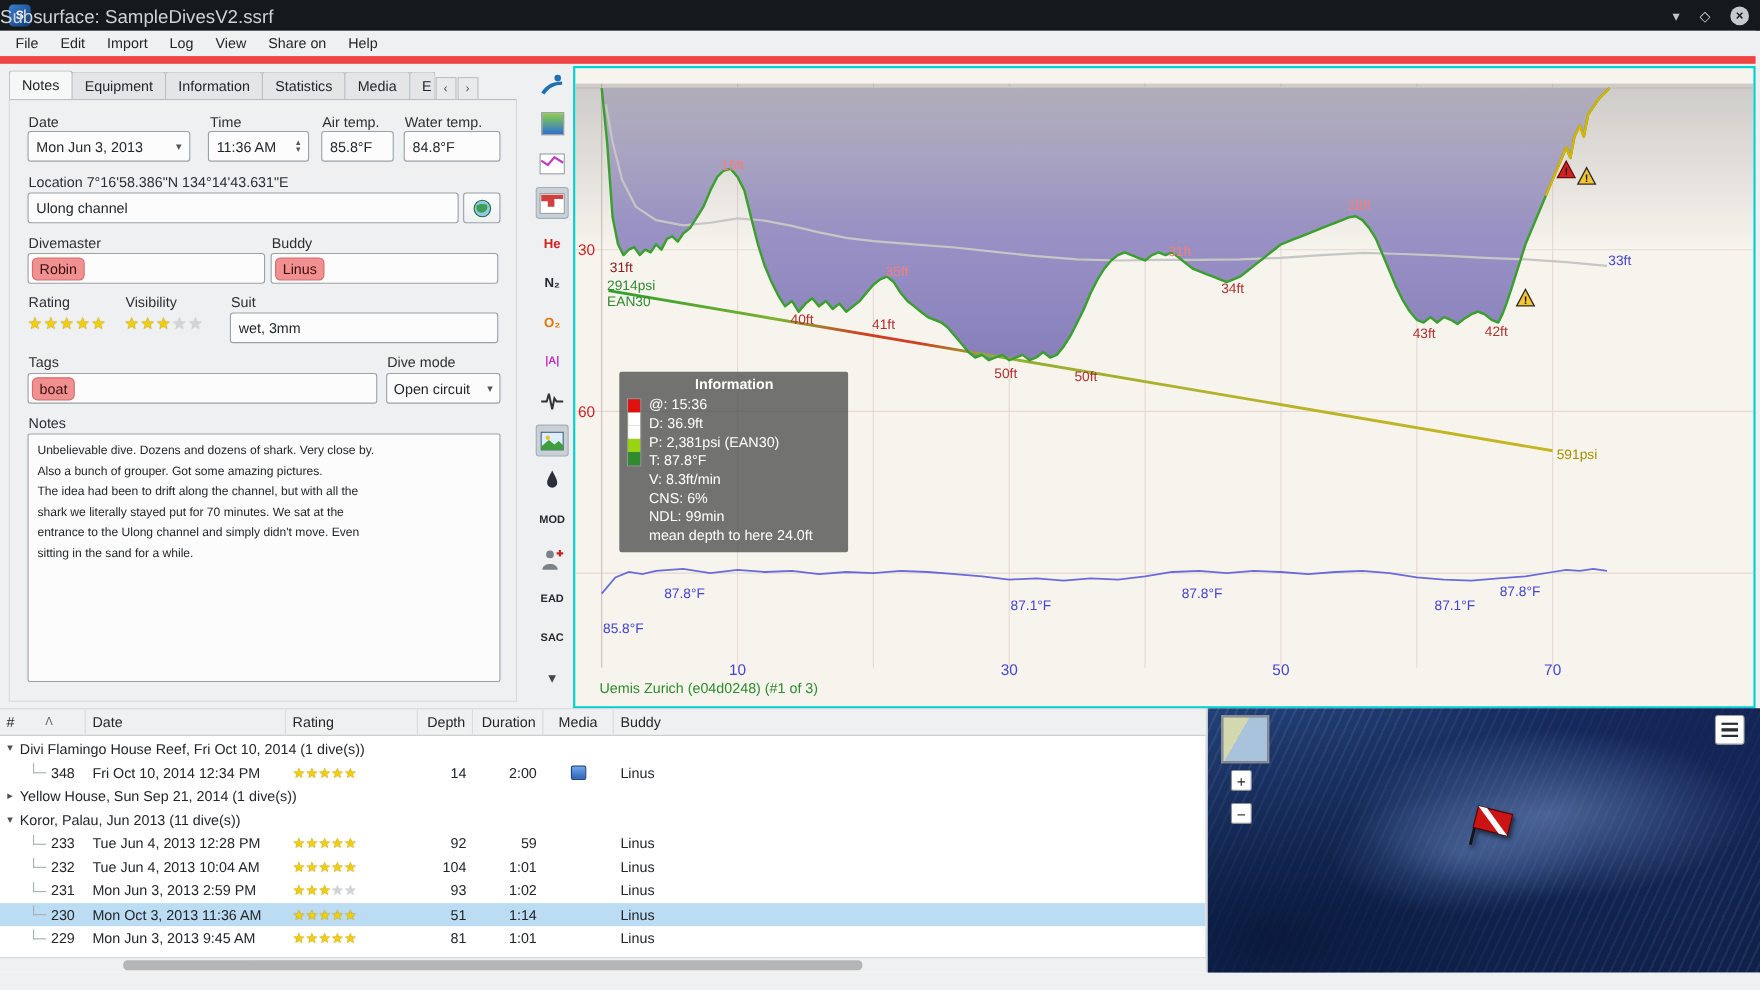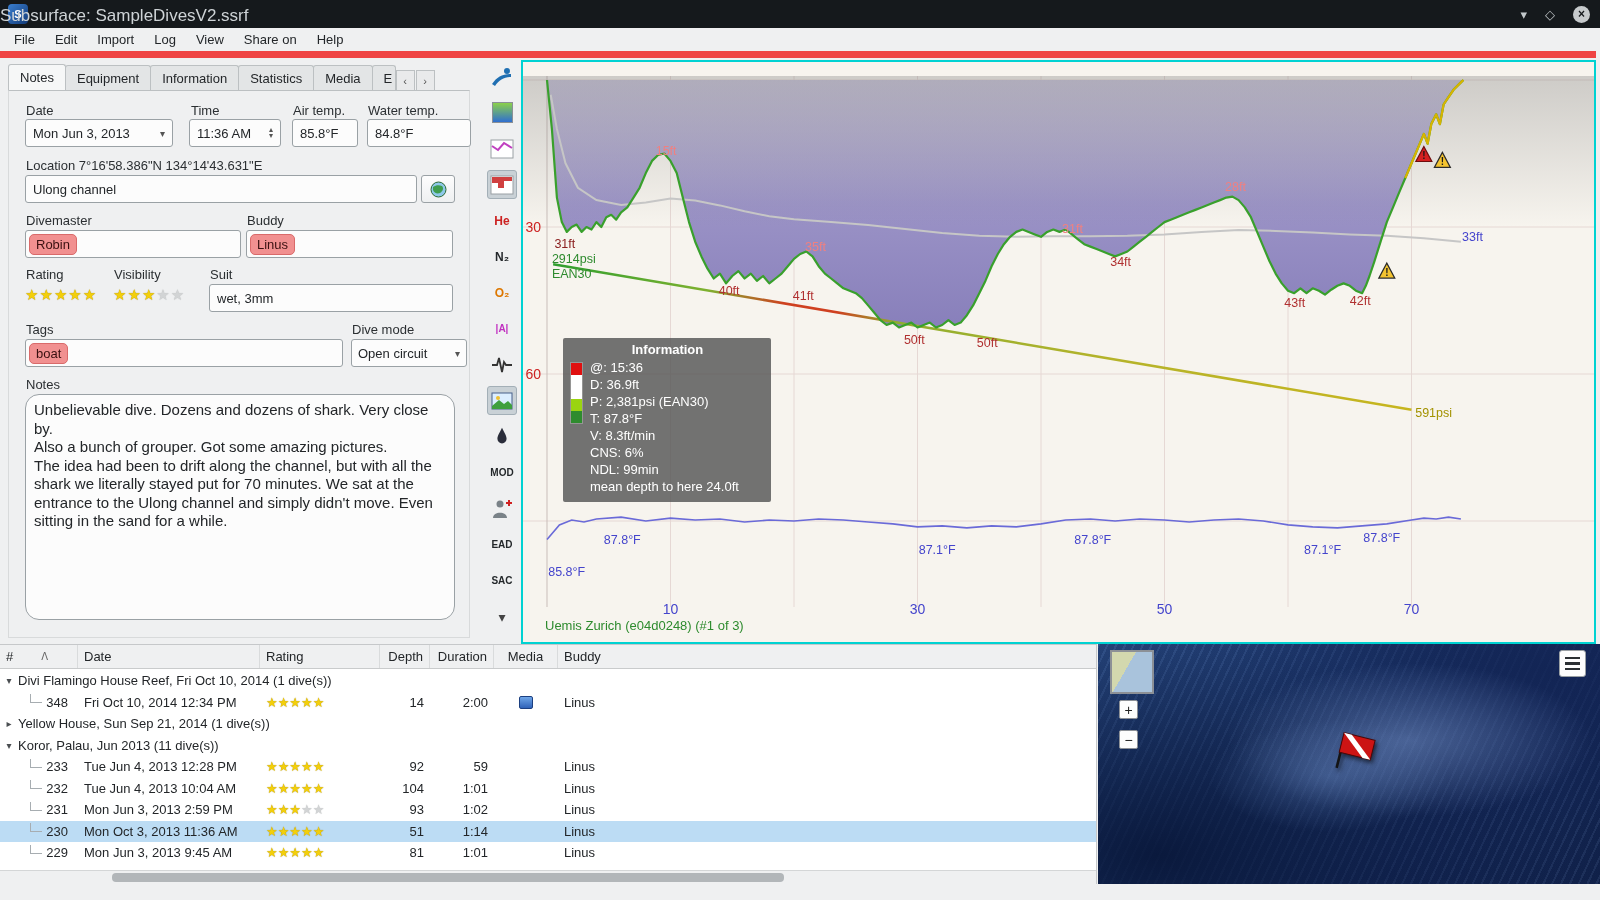--- a/index.html
+++ b/index.html
@@ -31,21 +31,21 @@
 .flabel{position:absolute;font-size:13px;color:#2b2f32;white-space:nowrap;}
 .field{position:absolute;background:#fcfcfc;border:1px solid #9aa1a5;border-radius:3px;display:flex;align-items:center;padding:0 7px;height:28px;font-size:13px;}
 .field .grow{flex:1;}
 .combo-arrow{color:#555;font-size:10px;margin-left:6px;}
 .spincol{display:flex;flex-direction:column;margin-left:4px;line-height:6px;color:#555;font-size:8px;}
 .chip{background:#f19090;border:1px solid #d96a6a;border-radius:5px;padding:2px 6px;font-size:13px;color:#3a1010;}
 .starsrow{position:absolute;display:flex;}
 .star{font-size:15px;line-height:1;letter-spacing:1px;}
 .star.f{color:#f3cf0b;text-shadow:0 0 1px #8a6d00;}
 .star.e{color:#d2d4d5;text-shadow:0 0 1px #b5b7b8;}
-.notesarea{position:absolute;left:16px;top:303px;width:430px;height:226px;background:#fcfcfc;border:1px solid #9aa1a5;border-radius:14px;padding:6px 8px;white-space:pre-wrap;line-height:18.5px;font-size:15px;overflow:hidden;}
+.notesarea{position:absolute;left:16px;top:303px;width:430px;height:226px;background:#fcfcfc;border:1px solid #9aa1a5;border-radius:2px;padding:6px 8px;white-space:pre-wrap;line-height:18.5px;font-size:11px;overflow:hidden;}
 .globebtn{position:absolute;left:412px;top:84px;width:34px;height:28px;border:1px solid #9aa1a5;border-radius:3px;background:linear-gradient(#fdfdfd,#eef0f1);display:flex;align-items:center;justify-content:center;}
 
 
 .vtoolbar{position:absolute;left:479px;top:62px;width:38px;display:flex;flex-direction:column;align-items:flex-end;gap:7px;}
 .vicon{width:30px;height:29px;border-radius:3px;display:flex;align-items:center;justify-content:center;}
 .vicon.active{background:#c9d1d6;border:1px solid #a3afb7;}
 .ticon{font-weight:bold;font-size:12px;}
 .ticon.small{font-size:10px;letter-spacing:0;}
 
 
@@ -144,21 +144,21 @@
     <span class="spincol">
         <span>▴</span>
         <span>▾</span>
       </span>
   </div>
   <span class="flabel" style="left:284px;top:12px">Air temp.</span>
   <div class="field" style="left:283px;top:28px;width:66px">
       <span>85.8°F</span>
     </div>
   <span class="flabel" style="left:359px;top:12px">Water temp.</span>
-  <div class="field" style="left:358px;top:28px;width:104px">
+  <div class="field" style="left:358px;top:28px;width:88px">
       <span>84.8°F</span>
     </div>
 
   <span class="flabel" style="left:17px;top:67px">Location 7°16'58.386"N 134°14'43.631"E</span>
   <div class="field" style="left:16px;top:84px;width:392px">
       <span>Ulong channel</span>
     </div>
   <div class="globebtn">
     <svg width="17" height="17" viewBox="0 0 17 17">
       <circle cx="8.5" cy="8.5" r="7.5" fill="#8ec8ea" stroke="#2a6b35"></circle>
@@ -194,21 +194,21 @@
   <span class="flabel" style="left:201px;top:176px">Suit</span>
   <div class="field" style="left:200px;top:193px;width:244px">
       <span>wet, 3mm</span>
     </div>
 
   <span class="flabel" style="left:17px;top:231px">Tags</span>
   <div class="field" style="left:16px;top:248px;width:318px;padding:0 3px">
     <span class="chip">boat</span>
   </div>
   <span class="flabel" style="left:343px;top:231px">Dive mode</span>
-  <div class="field" style="left:342px;top:248px;width:116px;padding:0 6px">
+  <div class="field" style="left:342px;top:248px;width:104px;padding:0 6px">
     <span class="grow">Open circuit</span>
       <span class="combo-arrow">▾</span>
   </div>
 
   <span class="flabel" style="left:17px;top:286px">Notes</span>
   <div class="notesarea">Unbelievable dive. Dozens and dozens of shark. Very close by.
 Also a bunch of grouper. Got some amazing pictures.
 The idea had been to drift along the channel, but with all the
 shark we literally stayed put for 70 minutes. We sat at the
 entrance to the Ulong channel and simply didn't move. Even

